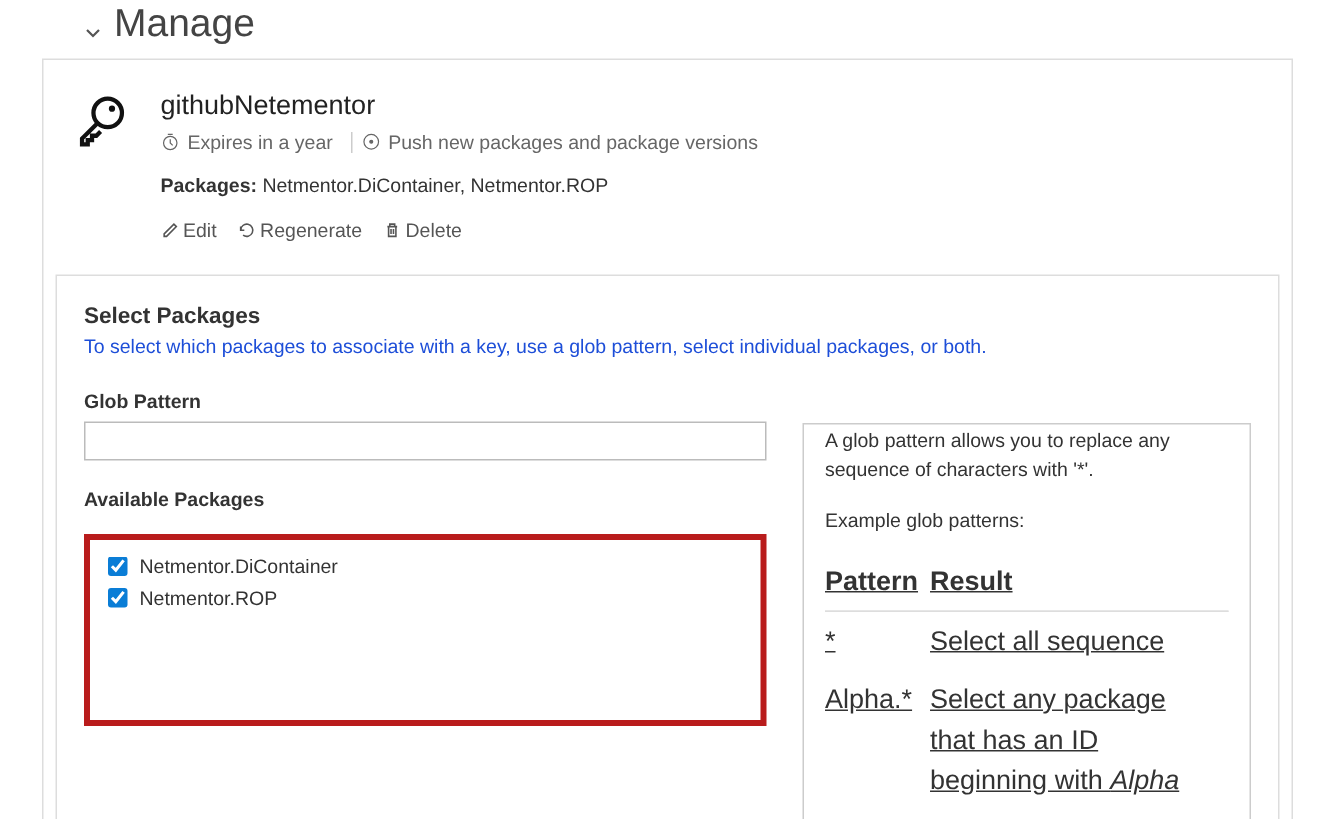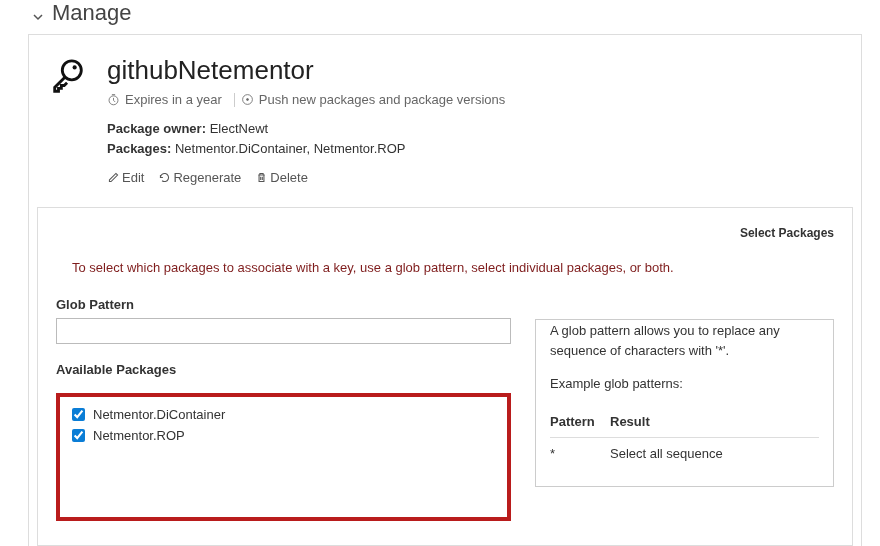--- a/index.html
+++ b/index.html
@@ -7,23 +7,24 @@
     font-family: "Segoe UI", Arial, sans-serif;
     font-size: 13px;
     color: #333;
     background: #fff;
     width: 880px;
   }
   .manage-header {
     display: flex;
     align-items: flex-end;
     padding: 0 0 8px 32px;
-    font-size: 22px;
+    font-size: 26px;
     font-weight: 300;
     color: #444;
+    margin-left: 24px;
   }
   .manage-header .chev {
     margin-right: 8px;
     font-size: 14px;
     color: #555;
   }
   .card-outer {
     border: 1px solid #ddd;
     margin: 0 18px 0 28px;
     background: #fff;
@@ -33,21 +34,21 @@
     padding: 20px 20px 10px 20px;
   }
   .key-icon {
     width: 48px;
     flex-shrink: 0;
     padding-top: 2px;
   }
   .key-icon svg { width: 38px; height: 38px; }
   .key-info { flex: 1; padding-left: 10px; }
   .key-name {
-    font-size: 26px;
+    font-size: 18px;
     font-weight: 300;
     color: #222;
     margin-bottom: 6px;
   }
   .meta-row {
     display: flex;
     align-items: center;
     color: #666;
     font-size: 13px;
     margin-bottom: 12px;
@@ -59,22 +60,22 @@
   .owner-block .lbl { font-weight: 600; }
   .actions-row { display: flex; align-items: center; gap: 14px; color: #555; font-size: 13px; }
   .action-link { display: flex; align-items: center; gap: 2px; cursor: pointer; color: #555; }
   .action-link svg { width: 13px; height: 13px; stroke: #555; fill: none; stroke-width: 1.3; }
 
   .inner-card {
     border: 1px solid #ddd;
     margin: 12px 8px 8px 8px;
     padding: 18px 18px 24px 18px;
   }
-  .sec-title { font-size: 12px; font-weight: 600; margin-bottom: 20px; text-align: right; }
-  .sec-desc { font-size: 13px; color: #7f1d1d; margin-bottom: 22px; margin-left: 16px; }
+  .sec-title { font-size: 15px; font-weight: 600; margin-bottom: 4px; }
+  .sec-desc { font-size: 13px; color: #1d4ed8; margin-bottom: 22px; }
   .field-label { font-weight: 600; font-size: 13px; margin-bottom: 6px; }
   .glob-input {
     width: 455px; height: 26px; border: 1px solid #bbb; padding: 2px 6px; font-size: 13px;
   }
   .two-col { display: flex; gap: 24px; }
   .left-col { width: 455px; }
   .right-col { flex: 1; }
   .pkg-box {
     border: 4px solid #b91c1c;
     height: 128px;
@@ -85,21 +86,21 @@
   .pkg-row { display: flex; align-items: center; gap: 8px; font-size: 13px; color: #333; margin-bottom: 6px; }
   .pkg-row input[type="checkbox"] { accent-color: #0a7dd6; width: 13px; height: 13px; }
   .hint-box {
     border: 1px solid #ccc;
     padding: 1px 14px 16px 14px;
     font-size: 13px;
     color: #333;
     line-height: 1.5;
   }
   .hint-box p { margin-bottom: 14px; }
-  .pattern-table { width: 100%; border-collapse: collapse; font-size: 13px; }
+  .pattern-table { width: 100%; border-collapse: collapse; font-size: 18px; text-decoration: underline; }
   .pattern-table th { text-align: left; font-weight: 600; padding: 4px 8px 6px 0; border-bottom: 1px solid #ddd; }
   .pattern-table td { vertical-align: top; padding: 6px 8px 6px 0; }
   .pattern-table td:first-child { width: 60px; }
   .pattern-table em { font-style: italic; }
 </style>
 </head>
 <body>
 
 <div class="manage-header">
   <span class="chev">
@@ -133,24 +134,20 @@
         <div class="meta-sep"></div>
         <div class="meta-item">
           <svg viewBox="0 0 16 16">
               <circle cx="8" cy="8" r="6"></circle>
               <circle cx="8" cy="8" r="1.2" fill="#666"></circle>
             </svg>
           <span>Push new packages and package versions</span>
         </div>
       </div>
       <div class="owner-block">
-        <div>
-          <span class="lbl">Package owner:</span>
-          <span>ElectNewt</span>
-        </div>
         <div>
           <span class="lbl">Packages:</span>
           <span>Netmentor.DiContainer, Netmentor.ROP</span>
         </div>
       </div>
       <div class="actions-row">
         <div class="action-link">
           <svg viewBox="0 0 16 16">
               <path d="M3 11 L11 3 L13 5 L5 13 L3 13 Z"></path>
             </svg>
@@ -204,20 +201,24 @@
               <tr>
                 <th>Pattern</th>
                 <th>Result</th>
               </tr>
             </thead>
             <tbody>
               <tr>
                 <td>*</td>
                 <td>Select all sequence</td>
               </tr>
+              <tr>
+                <td>Alpha.*</td>
+                <td><span>Select any package that has an ID beginning with </span><em>Alpha</em></td>
+              </tr>
             </tbody>
           </table>
         </div>
       </div>
     </div>
 
   </div>
 </div>
 
 </body></html>

